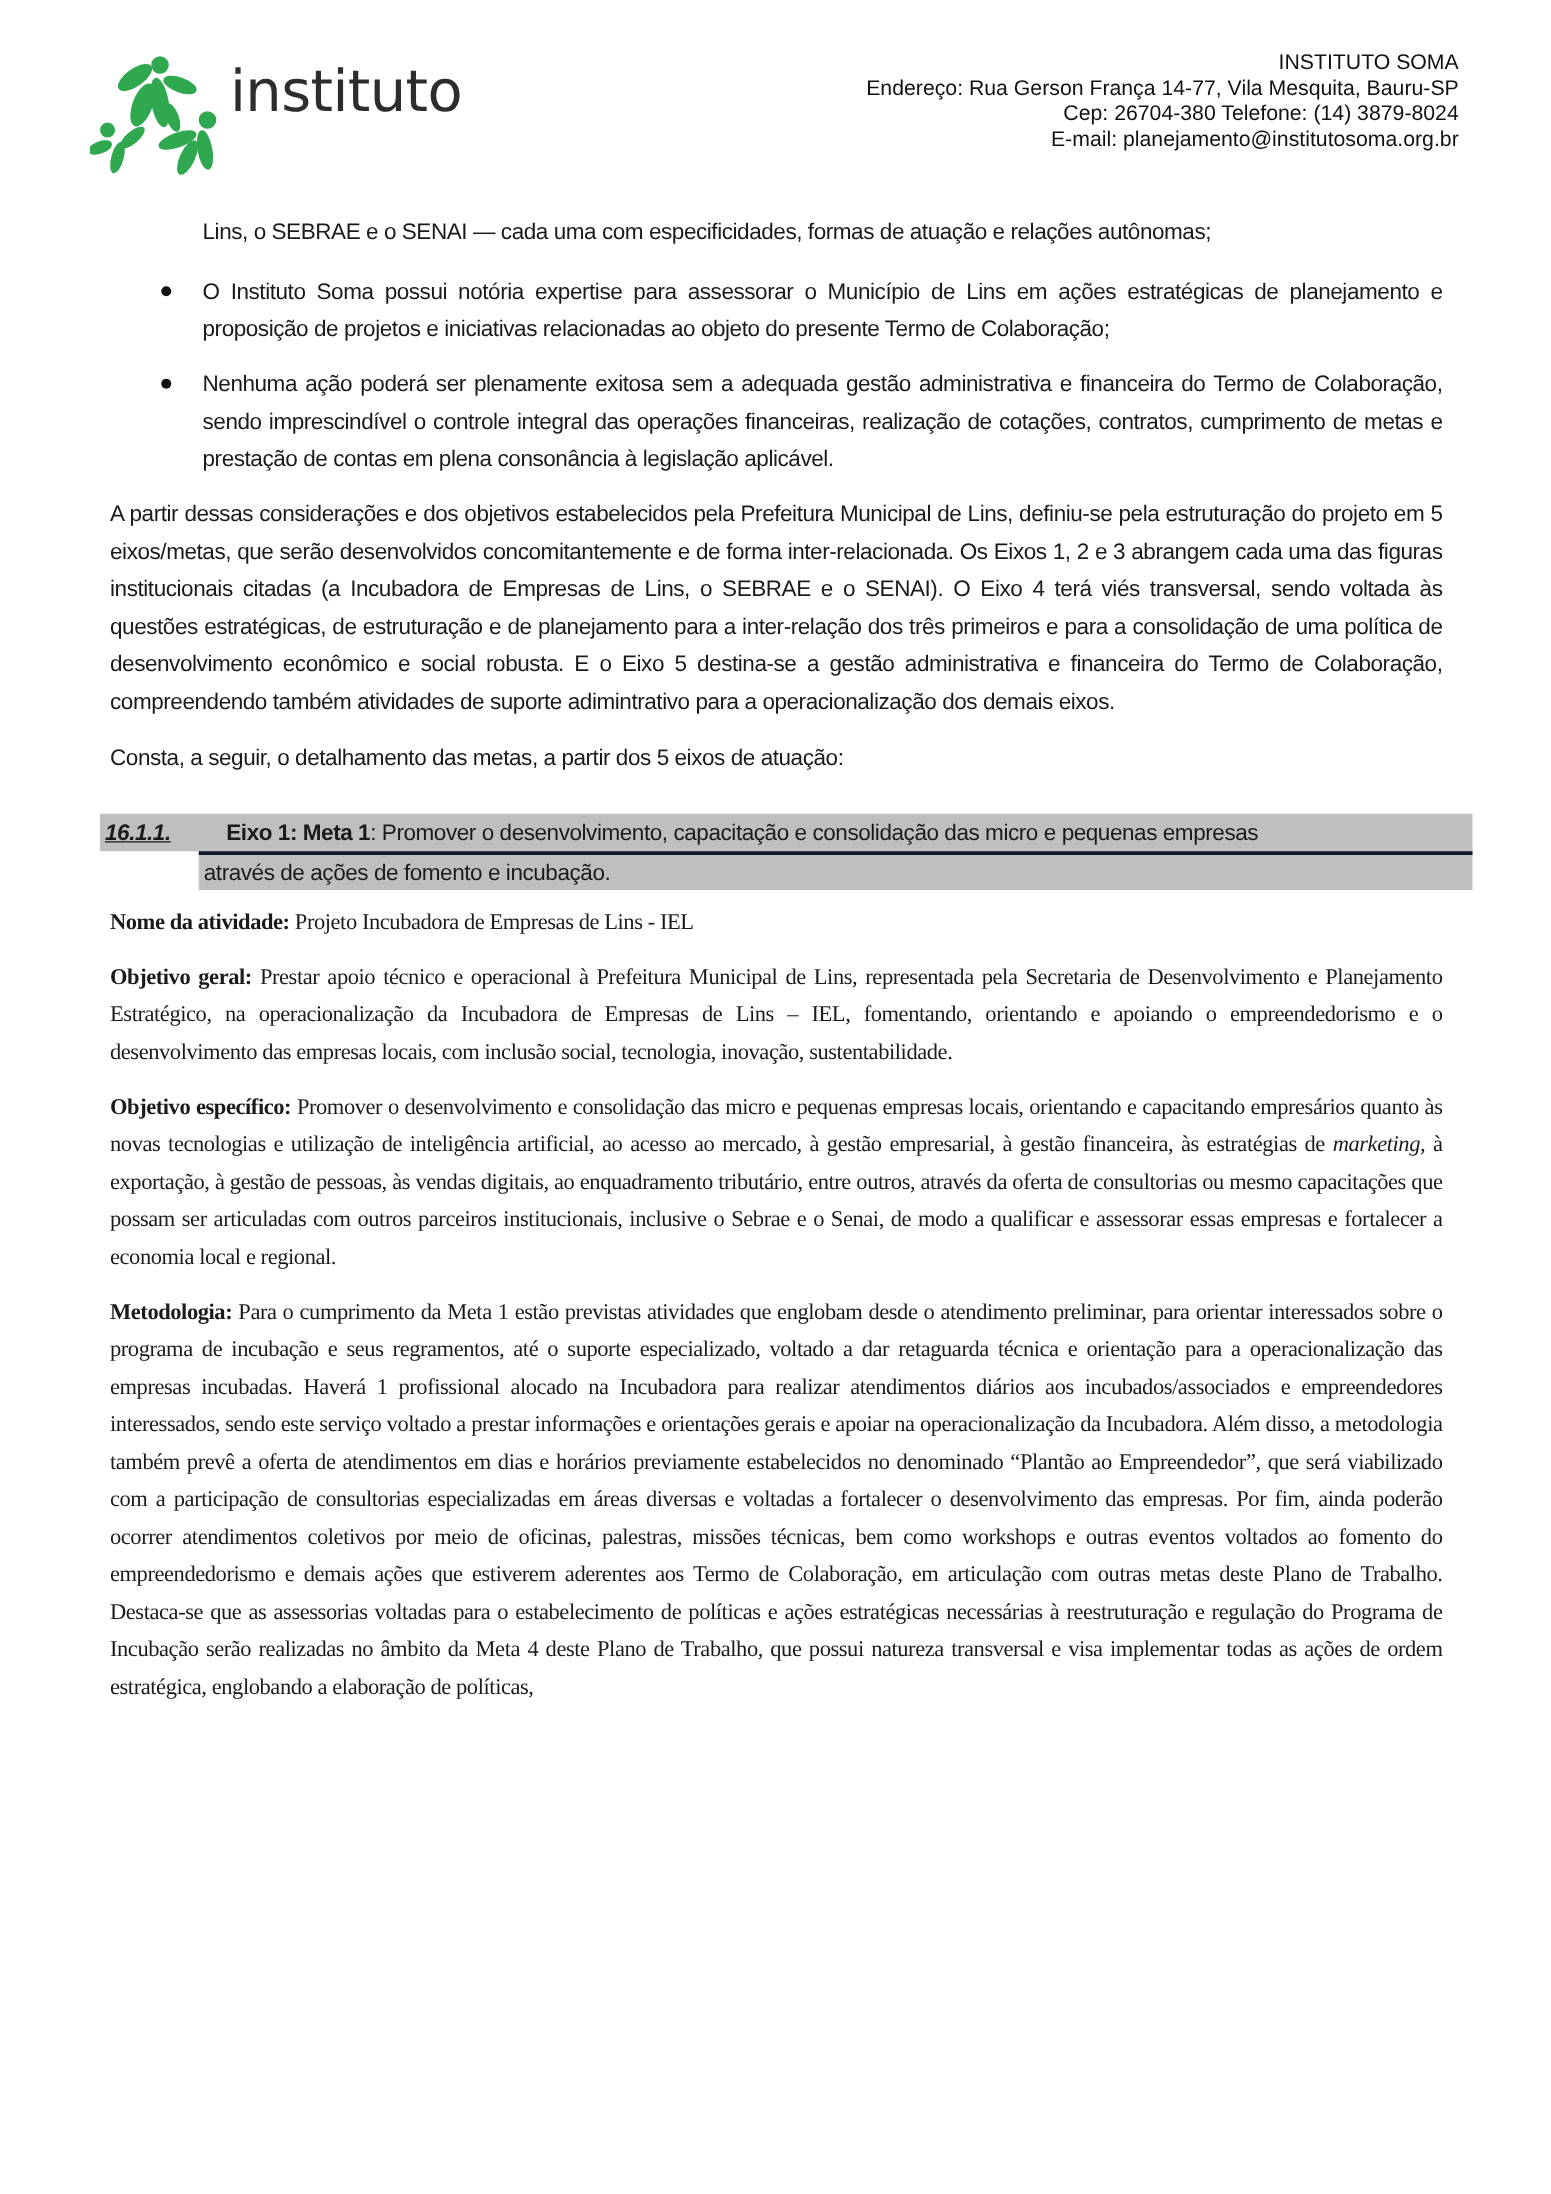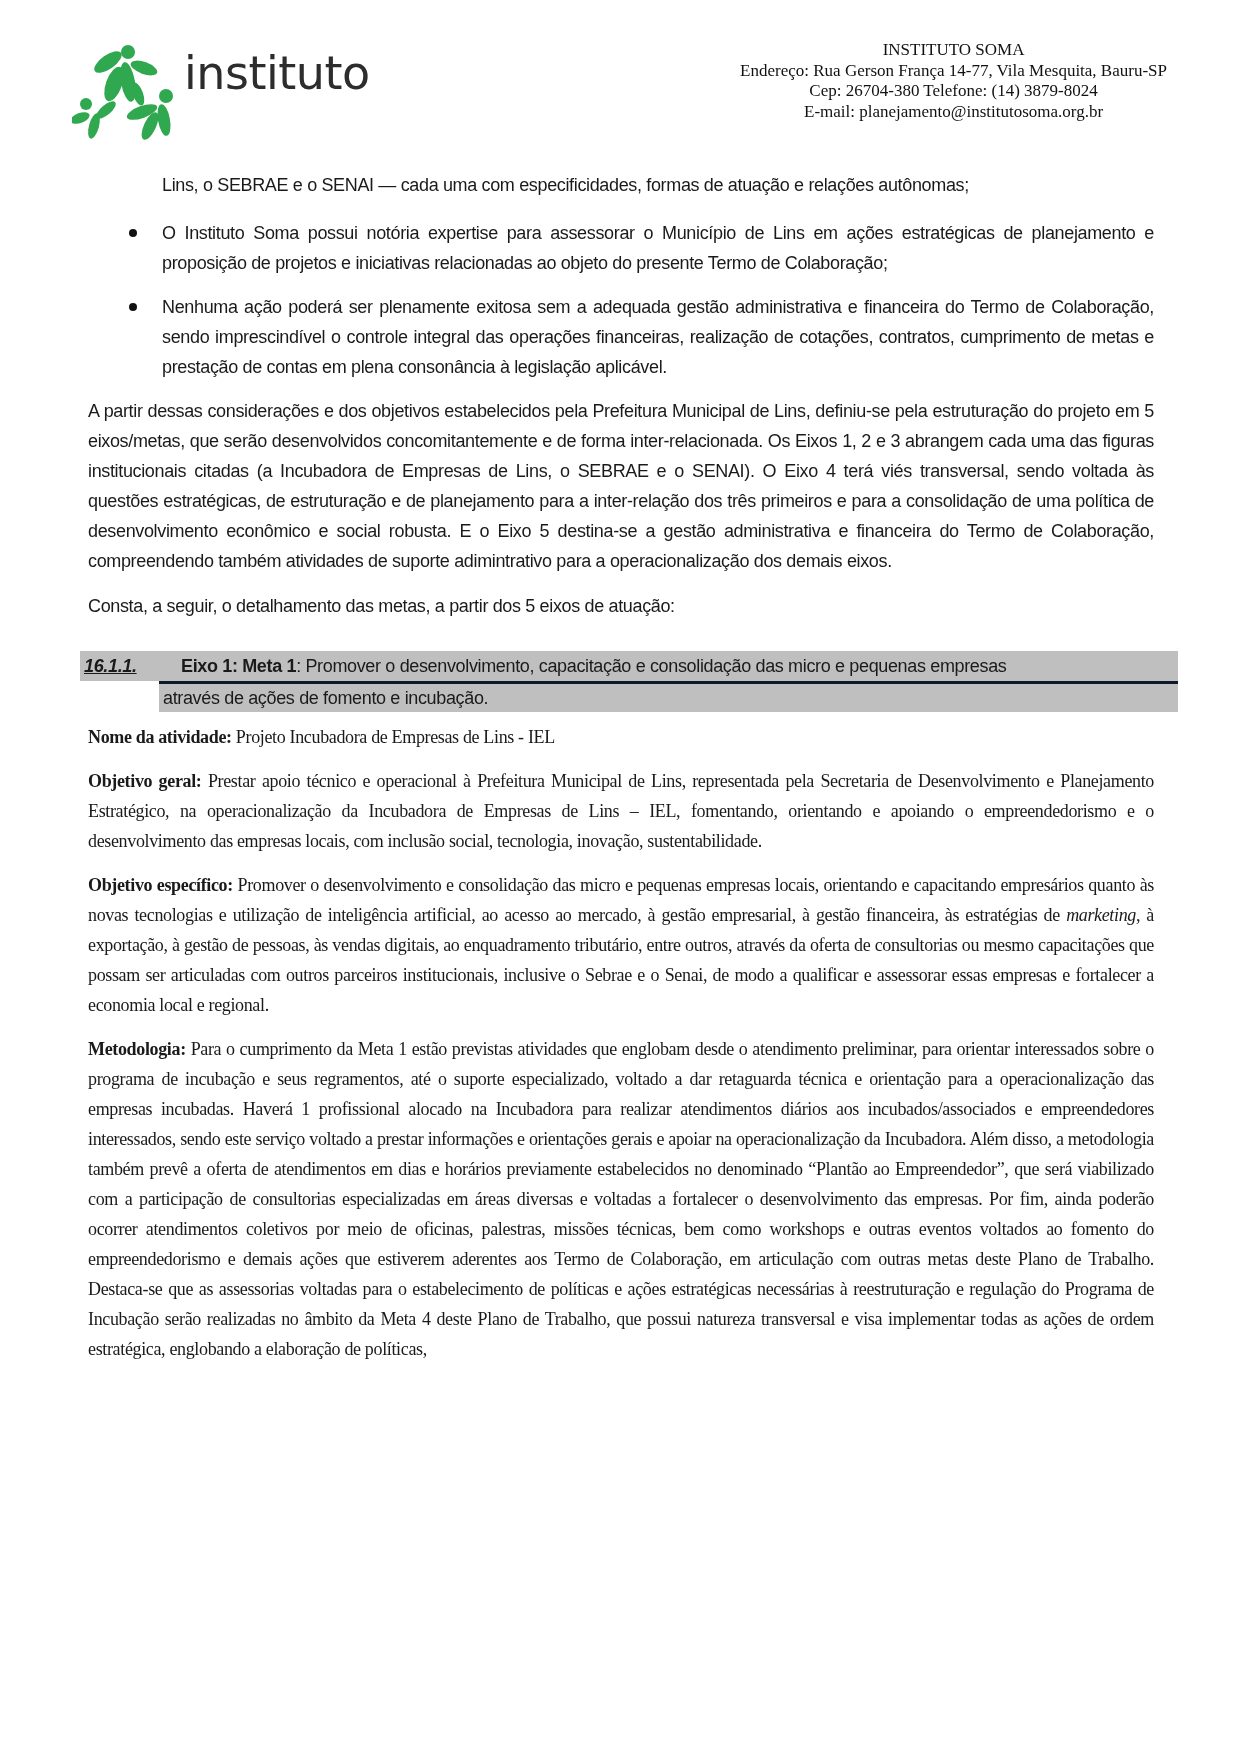--- a/index.html
+++ b/index.html
@@ -9,22 +9,22 @@
     color: #1a1a1a;
   }
   .page { position: absolute; left: 0; top: 0; width: 1241px; height: 1755px; padding-left: 16px; }
 
   
   .logo { position: absolute; left: 72px; top: 44px; width: 300px; height: 110px; }
   .logo-word { position: absolute; left: 112px; font-family: "DejaVu Sans", sans-serif; color: #2d2d2d; letter-spacing: -0.5px; }
   .logo-word.top { top: 6px; font-size: 46px; line-height: 46px; }
   .logo-word.bottom { top: 44px; font-size: 60px; line-height: 60px; }
   .contact {
-    position: absolute; right: 90px; top: 40px; text-align: center;
-    font-family: Liberation Serif, serif; font-size: 17px; line-height: 20.5px; color: #111;
+    position: absolute; right: 90px; top: 40px; text-align: right;
+    font-family: Liberation Sans, sans-serif; font-size: 17px; line-height: 20.5px; color: #111;
   }
 
   
   .body {
     position: absolute; left: 88px; top: 170px; width: 1066px;
     font-family: "Liberation Sans", sans-serif;
     font-size: 18px; line-height: 30px; text-align: justify;
     letter-spacing: -0.35px;
   }
   .body p { margin: 0; }

